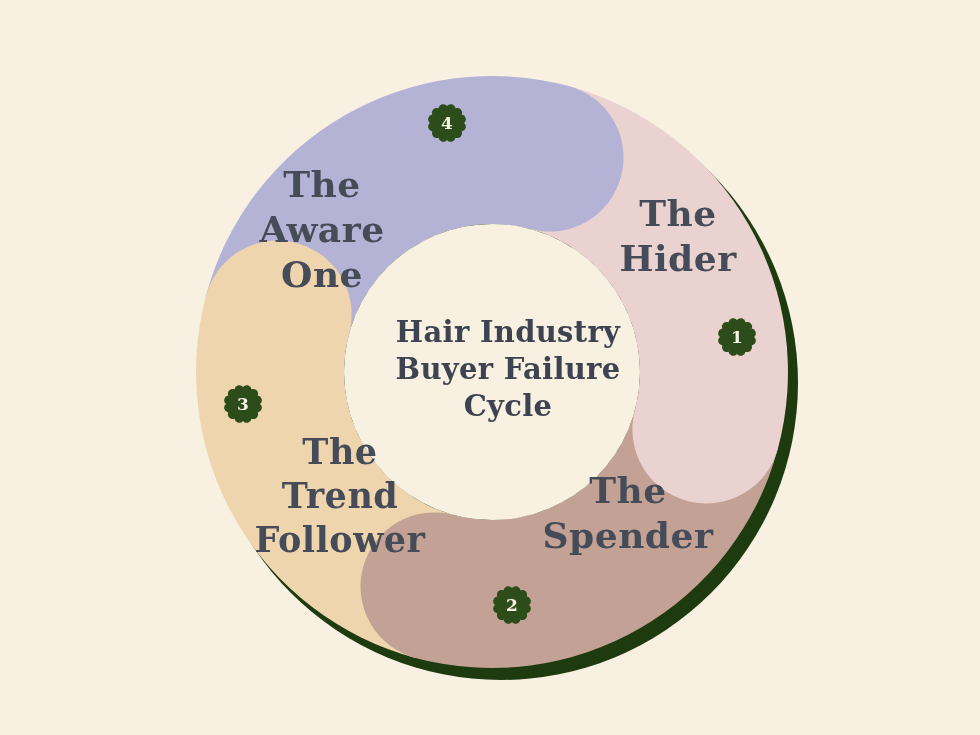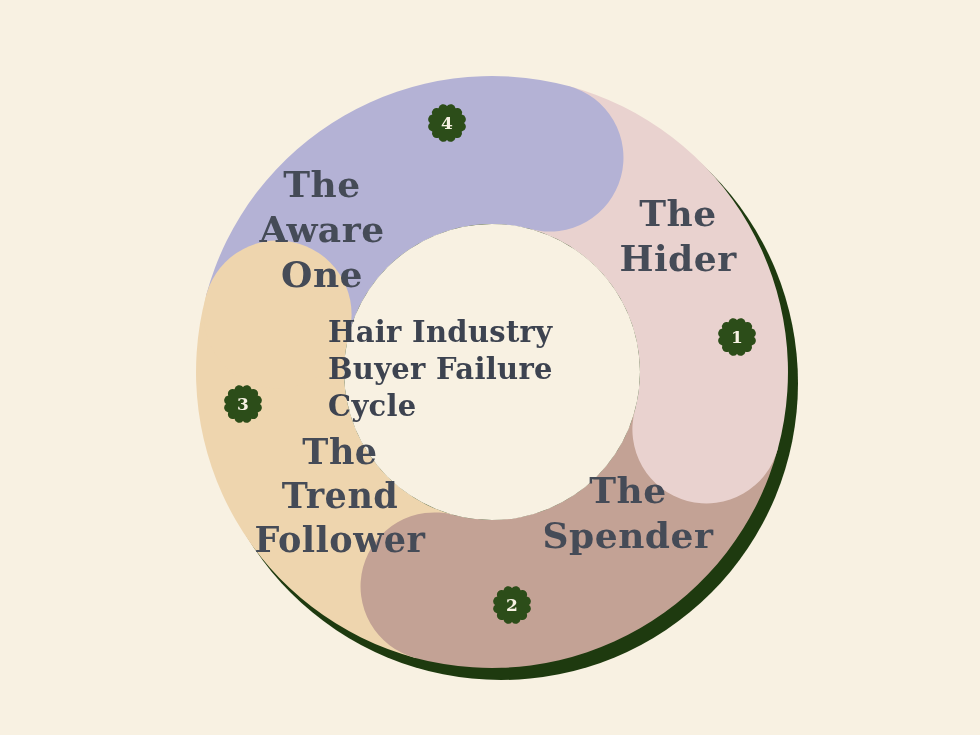--- a/index.html
+++ b/index.html
@@ -19,22 +19,22 @@
     color:#454b57;
     line-height:1.25;
     letter-spacing:0.5px;
   }
   .label-aware{left:182px;top:162px;width:280px;font-size:36px;}
   .label-hider{left:538px;top:191px;width:280px;font-size:36px;}
   .label-trend{left:185px;top:430px;width:310px;font-size:35px;}
   .label-spender{left:473px;top:468px;width:310px;font-size:36px;}
   .center-title{
     position:absolute;
-    left:328px;top:314px;width:320px;
-    text-align:left;
+    left:348px;top:314px;width:320px;
+    text-align:center;
     white-space:pre-line;
     font-weight:700;
     font-size:29px;
     line-height:1.28;
     color:#3d4350;
     letter-spacing:0.3px;
   }
   .badge{position:absolute;width:44px;height:44px;}
   .badge svg{position:absolute;left:0;top:0;width:100%;height:100%;}
   .badge-num{

